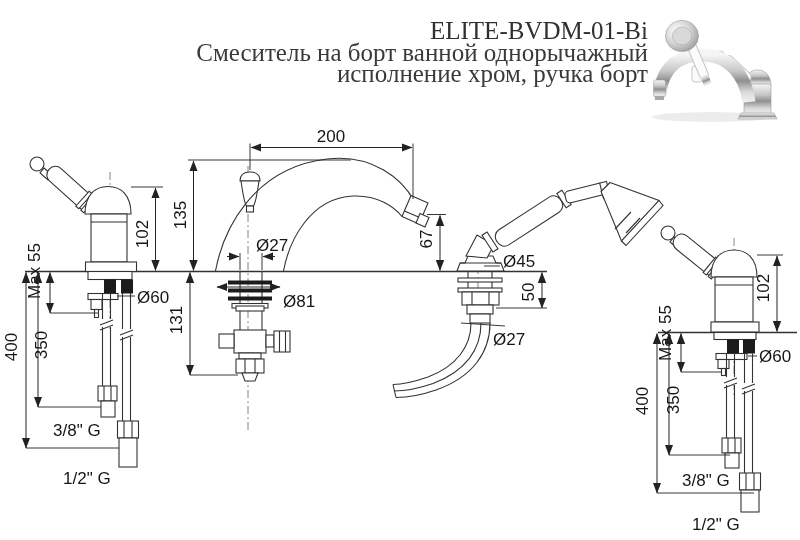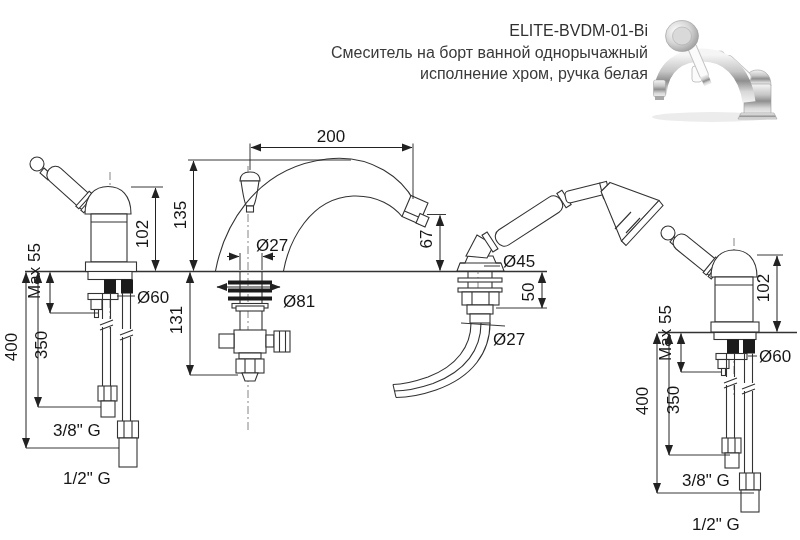--- a/index.html
+++ b/index.html
@@ -1,40 +1,40 @@
 <!DOCTYPE html>
 <html><head>
 <meta charset="utf-8">
 <style>
   html,body{margin:0;padding:0;background:#fff;}
   #page{position:relative;width:800px;height:540px;background:#fff;overflow:hidden;
         font-family:"Liberation Sans", sans-serif;}
   #hdr{position:absolute;top:20px;right:152px;text-align:right;color:#3a3a3a;
-       font-size:16px;line-height:21.5px;white-space:nowrap;}
+       font-size:25px;line-height:21.5px;white-space:nowrap;font-family:Liberation Serif, serif;}
   #hdr .model{color:#303030;}
   svg text{font-family:"Liberation Sans", sans-serif;}
   .t{font-size:17px;fill:#161616;}
   .o{fill:#fff;stroke:#333;stroke-width:1.1;}
   .ol{fill:none;stroke:#333;stroke-width:1.1;}
   .dk{fill:#1b1b1b;stroke:none;}
   .dim{fill:none;stroke:#222;stroke-width:1;}
   .ext{fill:none;stroke:#222;stroke-width:0.9;}
   .cl{fill:none;stroke:#666;stroke-width:0.8;stroke-dasharray:8 3 2 3;}
   .deck{fill:none;stroke:#333;stroke-width:1.3;}
   .wt{fill:#fbfbfb;stroke:#c5c5c5;stroke-width:1;}
 </style>
 </head>
 <body>
 
 <div id="page">
 
   <div id="hdr">
     <div class="model">ELITE-BVDM-01-Bi</div>
     <div>Смеситель на борт ванной однорычажный</div>
-    <div>исполнение хром, ручка белая</div>
+    <div>исполнение хром, ручка борт</div>
   </div>
 
   <svg width="800" height="540" viewBox="0 0 800 540" style="position:absolute;left:0;top:0">
     <defs>
       <marker id="ar" viewBox="0 0 10 10" refX="9.5" refY="5" markerWidth="11" markerHeight="11" orient="auto-start-reverse" markerUnits="userSpaceOnUse">
         <path d="M0,1.2 L10,5 L0,8.8 Z" fill="#222"></path>
       </marker>
       <linearGradient id="chr" x1="0" y1="0" x2="0" y2="1">
         <stop offset="0" stop-color="#f5f5f5"></stop>
           <stop offset="0.35" stop-color="#c6c6c6"></stop>

